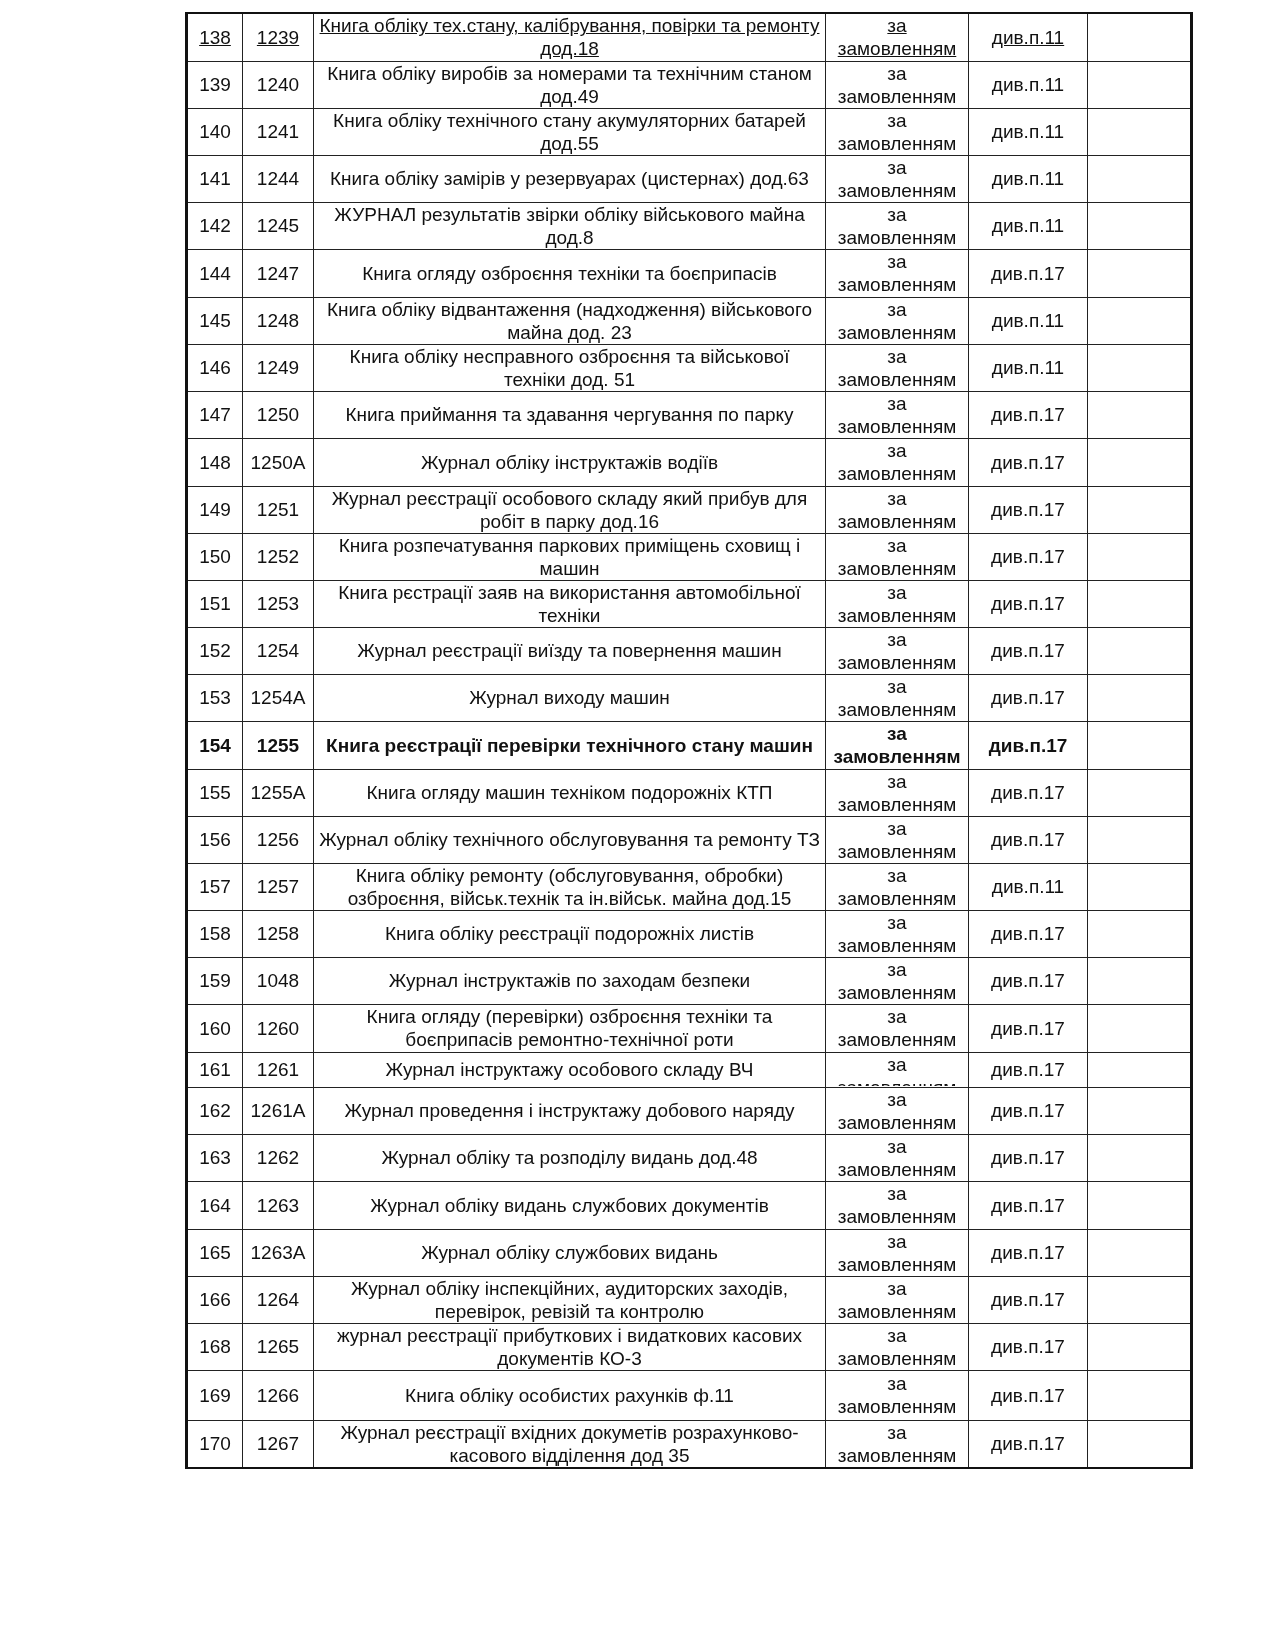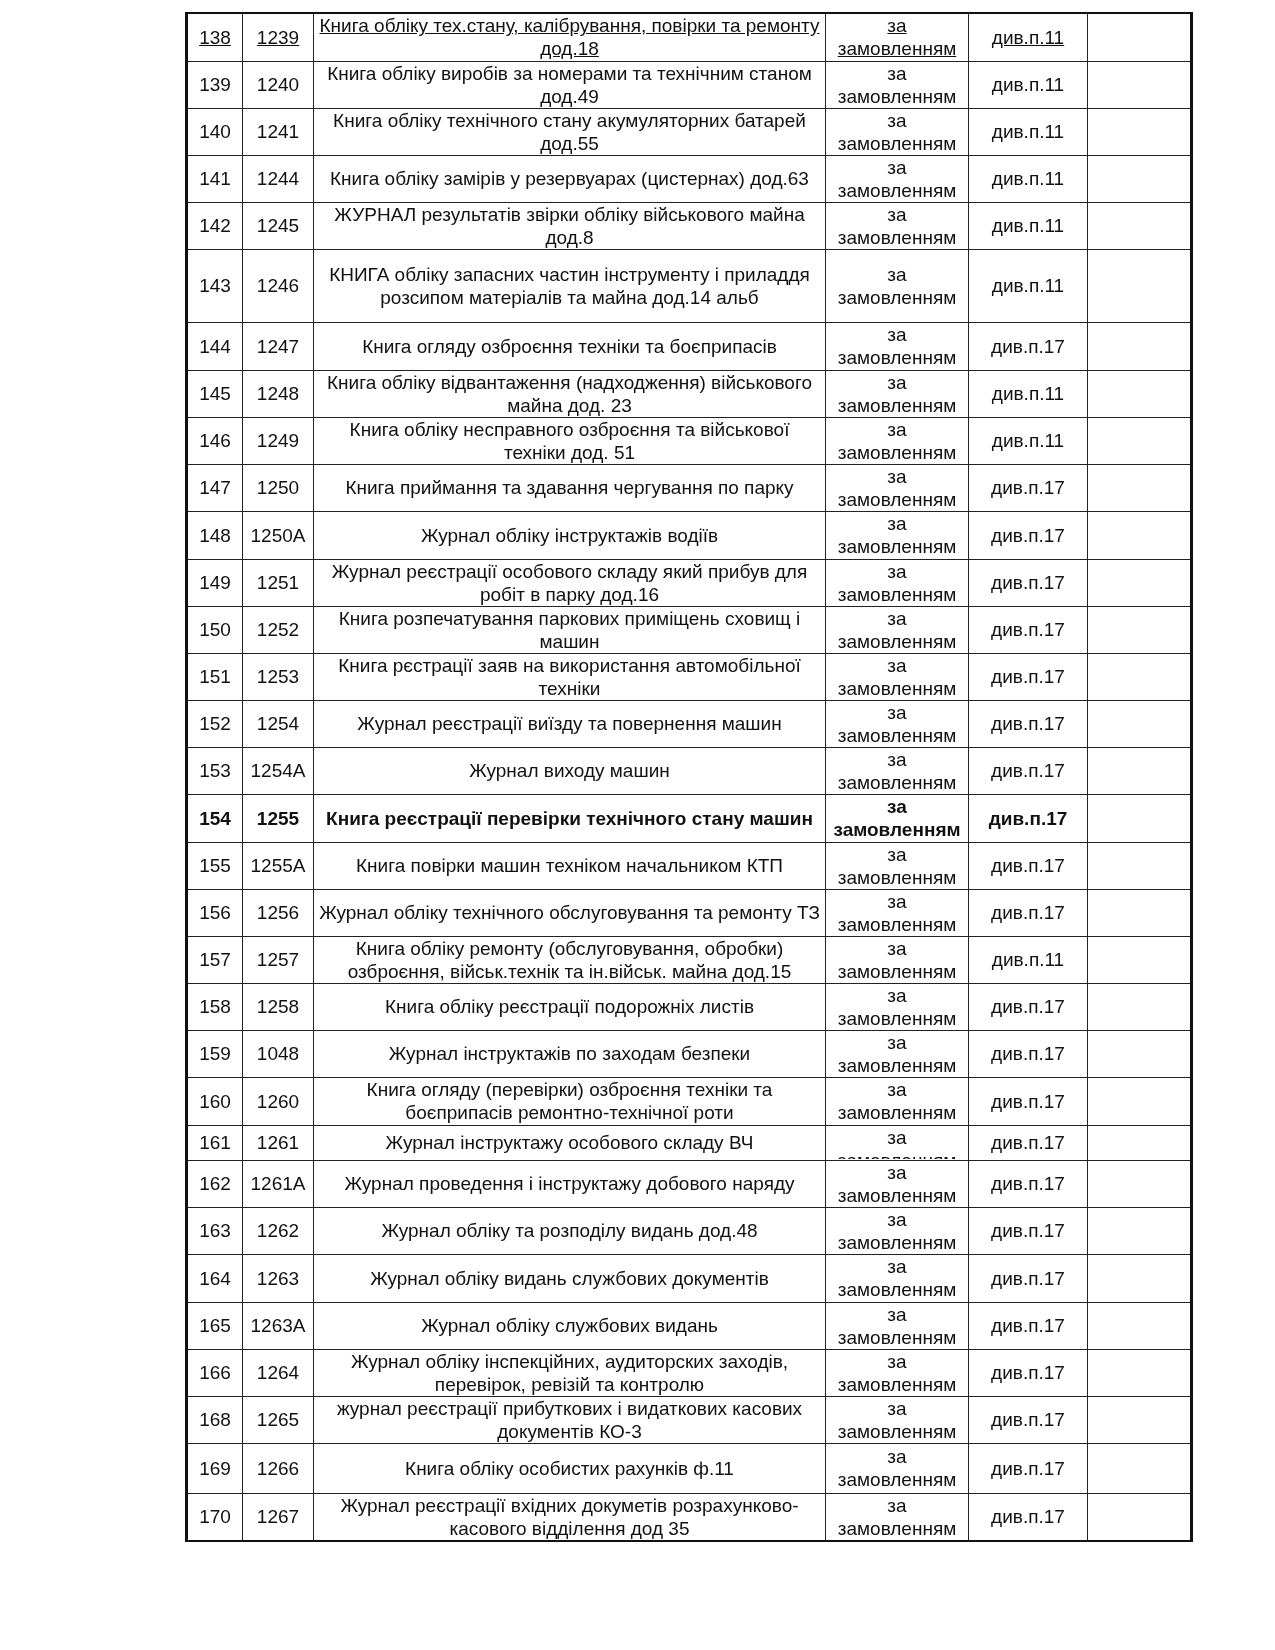--- a/index.html
+++ b/index.html
@@ -82,28 +82,20 @@
         <td class="extra"></td>
       </tr>
       <tr style="height: 46px;">
         <td class="num">142</td>
         <td class="idx">1245</td>
         <td class="title">ЖУРНАЛ результатів звірки обліку військового майна дод.8</td>
         <td class="term"><span class="clip"><span class="term-inner">за</span><span class="term-inner">замовленням</span></span></td>
         <td class="note">див.п.11</td>
         <td class="extra"></td>
       </tr>
-      <tr class="tall">
-        <td class="num">143</td>
-        <td class="idx">1246</td>
-        <td class="title">КНИГА обліку запасних частин інструменту і приладдя розсипом матеріалів та майна дод.14  альб</td>
-        <td class="term"><span class="clip"><span class="term-inner">за</span><span class="term-inner">замовленням</span></span></td>
-        <td class="note">див.п.11</td>
-        <td class="extra"></td>
-      </tr>
       <tr style="height: 48px;">
         <td class="num">144</td>
         <td class="idx">1247</td>
         <td class="title">Книга огляду  озброєння техніки та боєприпасів</td>
         <td class="term"><span class="clip"><span class="term-inner">за</span><span class="term-inner">замовленням</span></span></td>
         <td class="note">див.п.17</td>
         <td class="extra"></td>
       </tr>
       <tr style="height: 46px;">
         <td class="num">145</td>
@@ -181,21 +173,21 @@
         <td class="num">154</td>
         <td class="idx">1255</td>
         <td class="title">Книга реєстрації перевірки технічного стану машин</td>
         <td class="term"><span class="clip"><span class="term-inner">за</span><span class="term-inner">замовленням</span></span></td>
         <td class="note">див.п.17</td>
         <td class="extra"></td>
       </tr>
       <tr style="height: 46px;">
         <td class="num">155</td>
         <td class="idx">1255А</td>
-        <td class="title">Книга повірки машин техніком начальником КТП</td>
+        <td class="title">Книга огляду машин техніком подорожніх КТП</td>
         <td class="term"><span class="clip"><span class="term-inner">за</span><span class="term-inner">замовленням</span></span></td>
         <td class="note">див.п.17</td>
         <td class="extra"></td>
       </tr>
       <tr style="height: 46px; padding-left: 29px;">
         <td class="num">156</td>
         <td class="idx">1256</td>
         <td class="title">Журнал обліку технічного обслуговування та ремонту ТЗ</td>
         <td class="term"><span class="clip"><span class="term-inner">за</span><span class="term-inner">замовленням</span></span></td>
         <td class="note">див.п.17</td>

